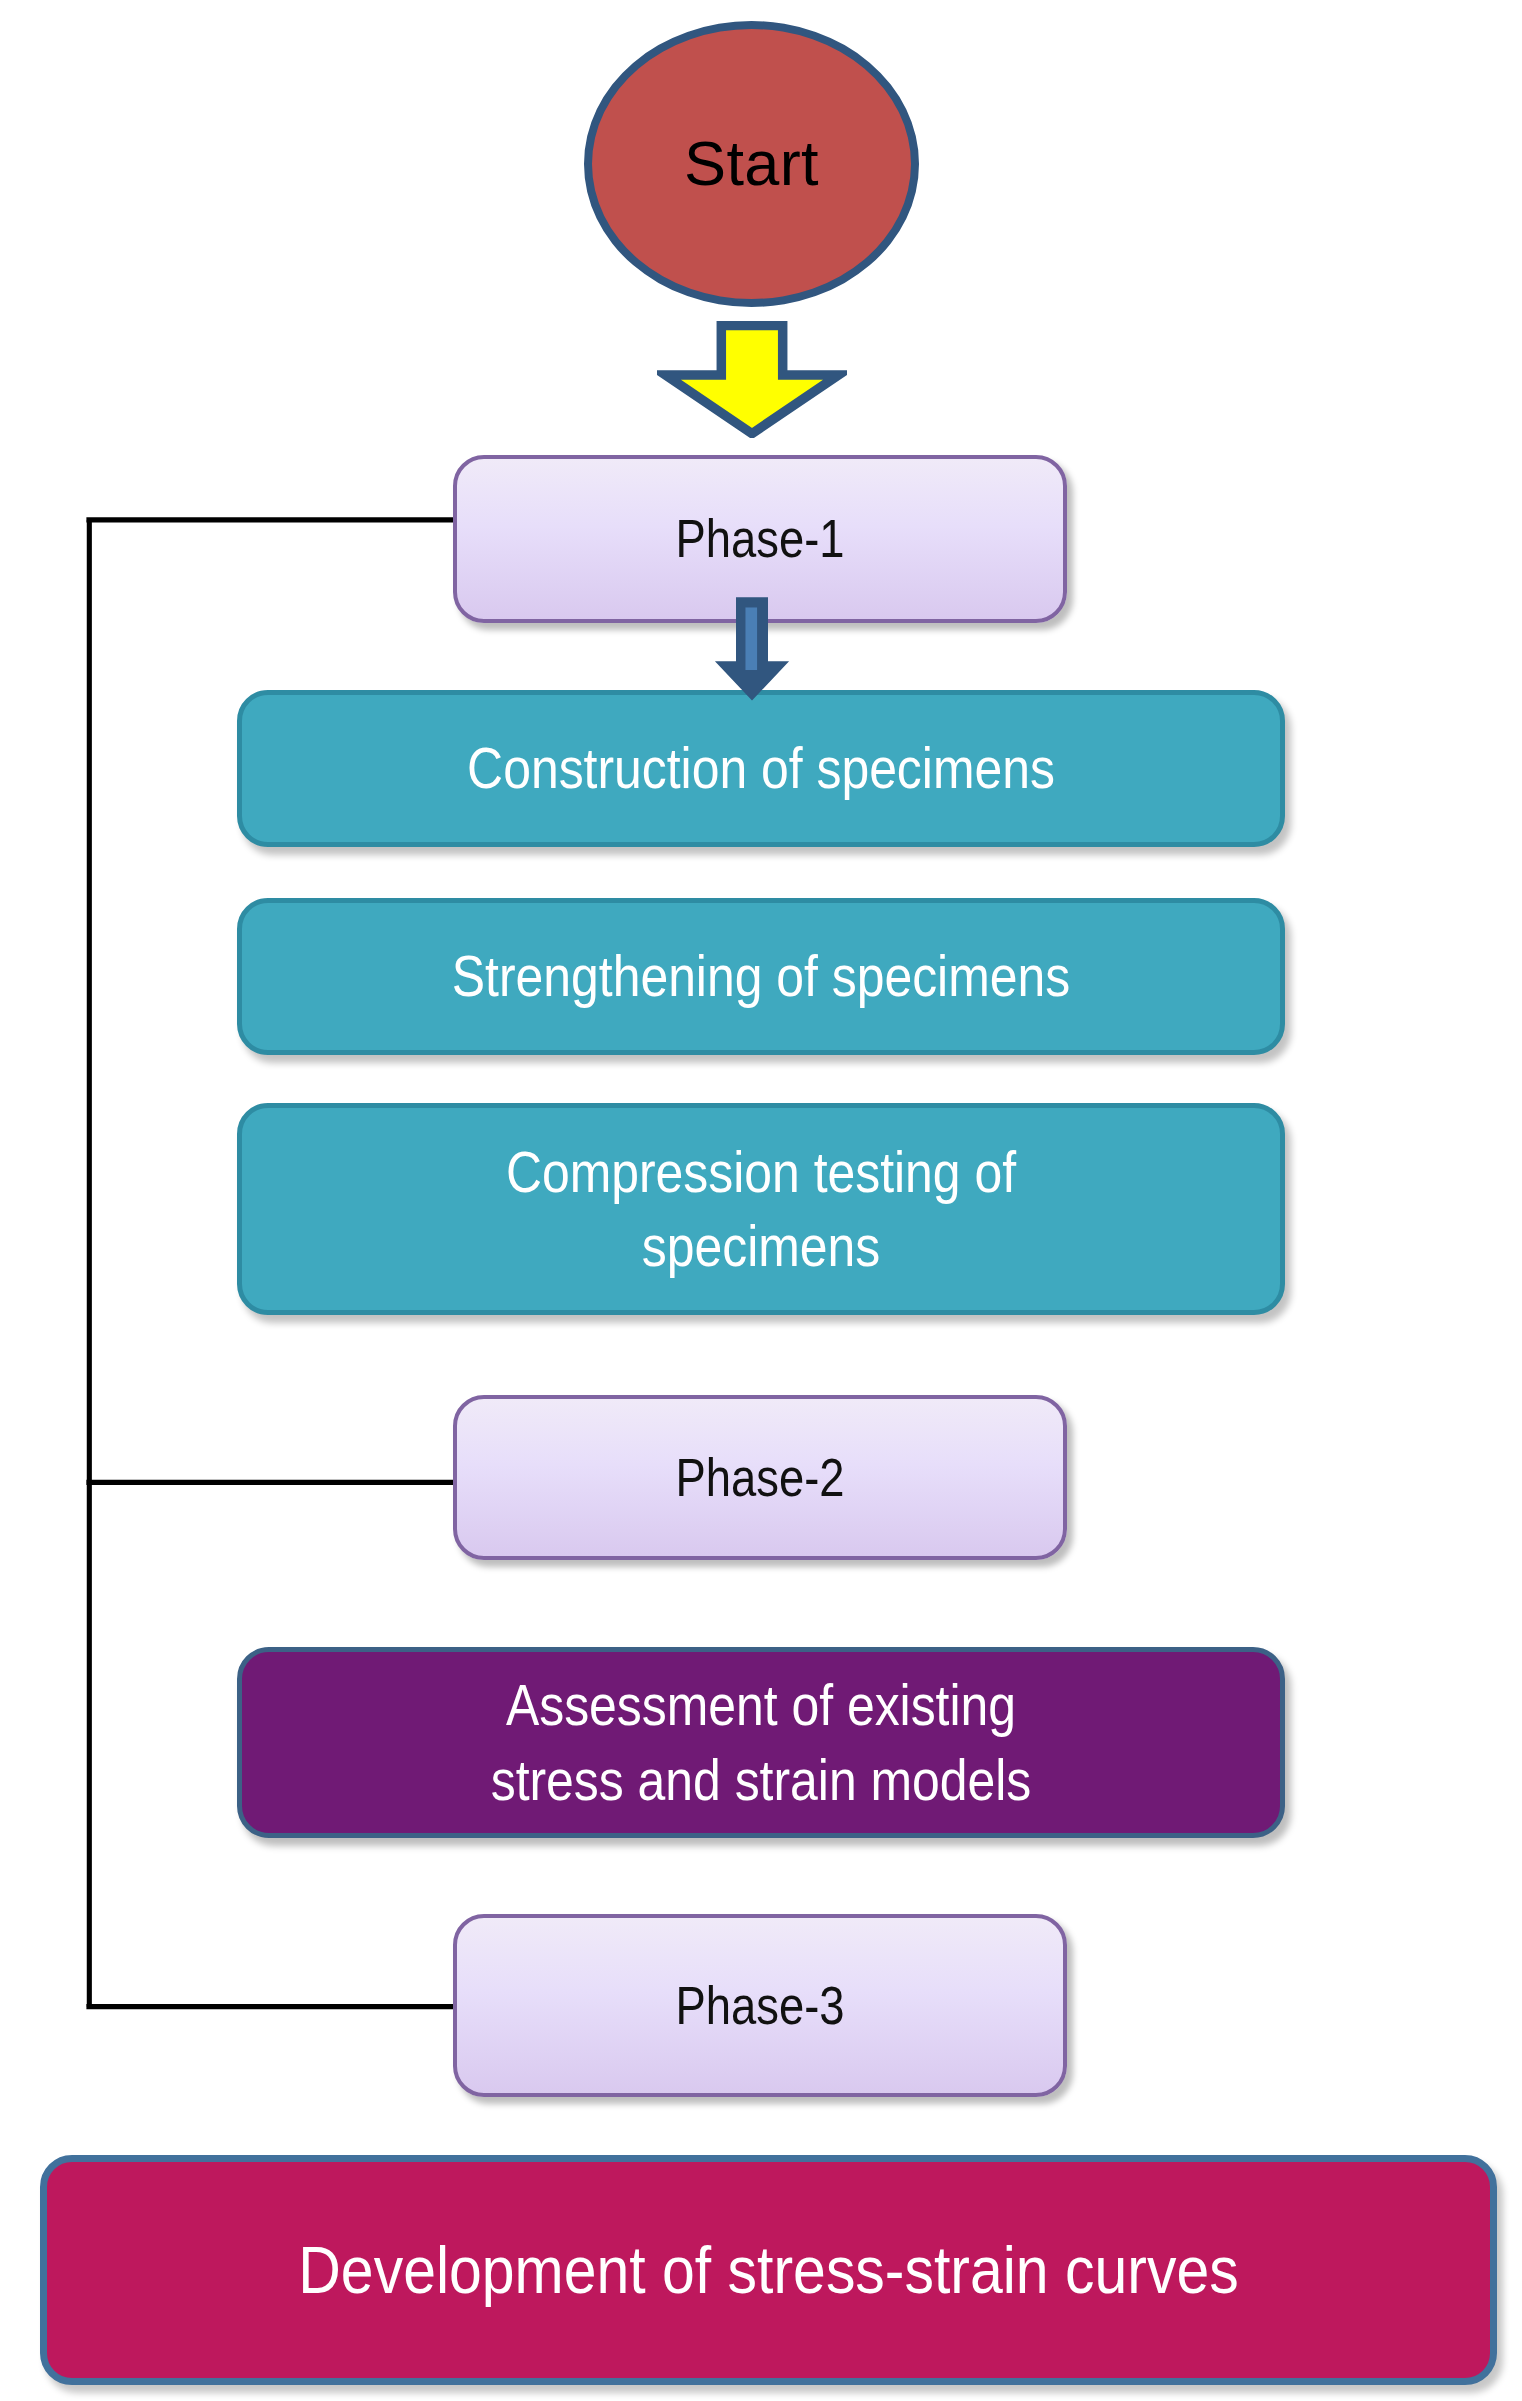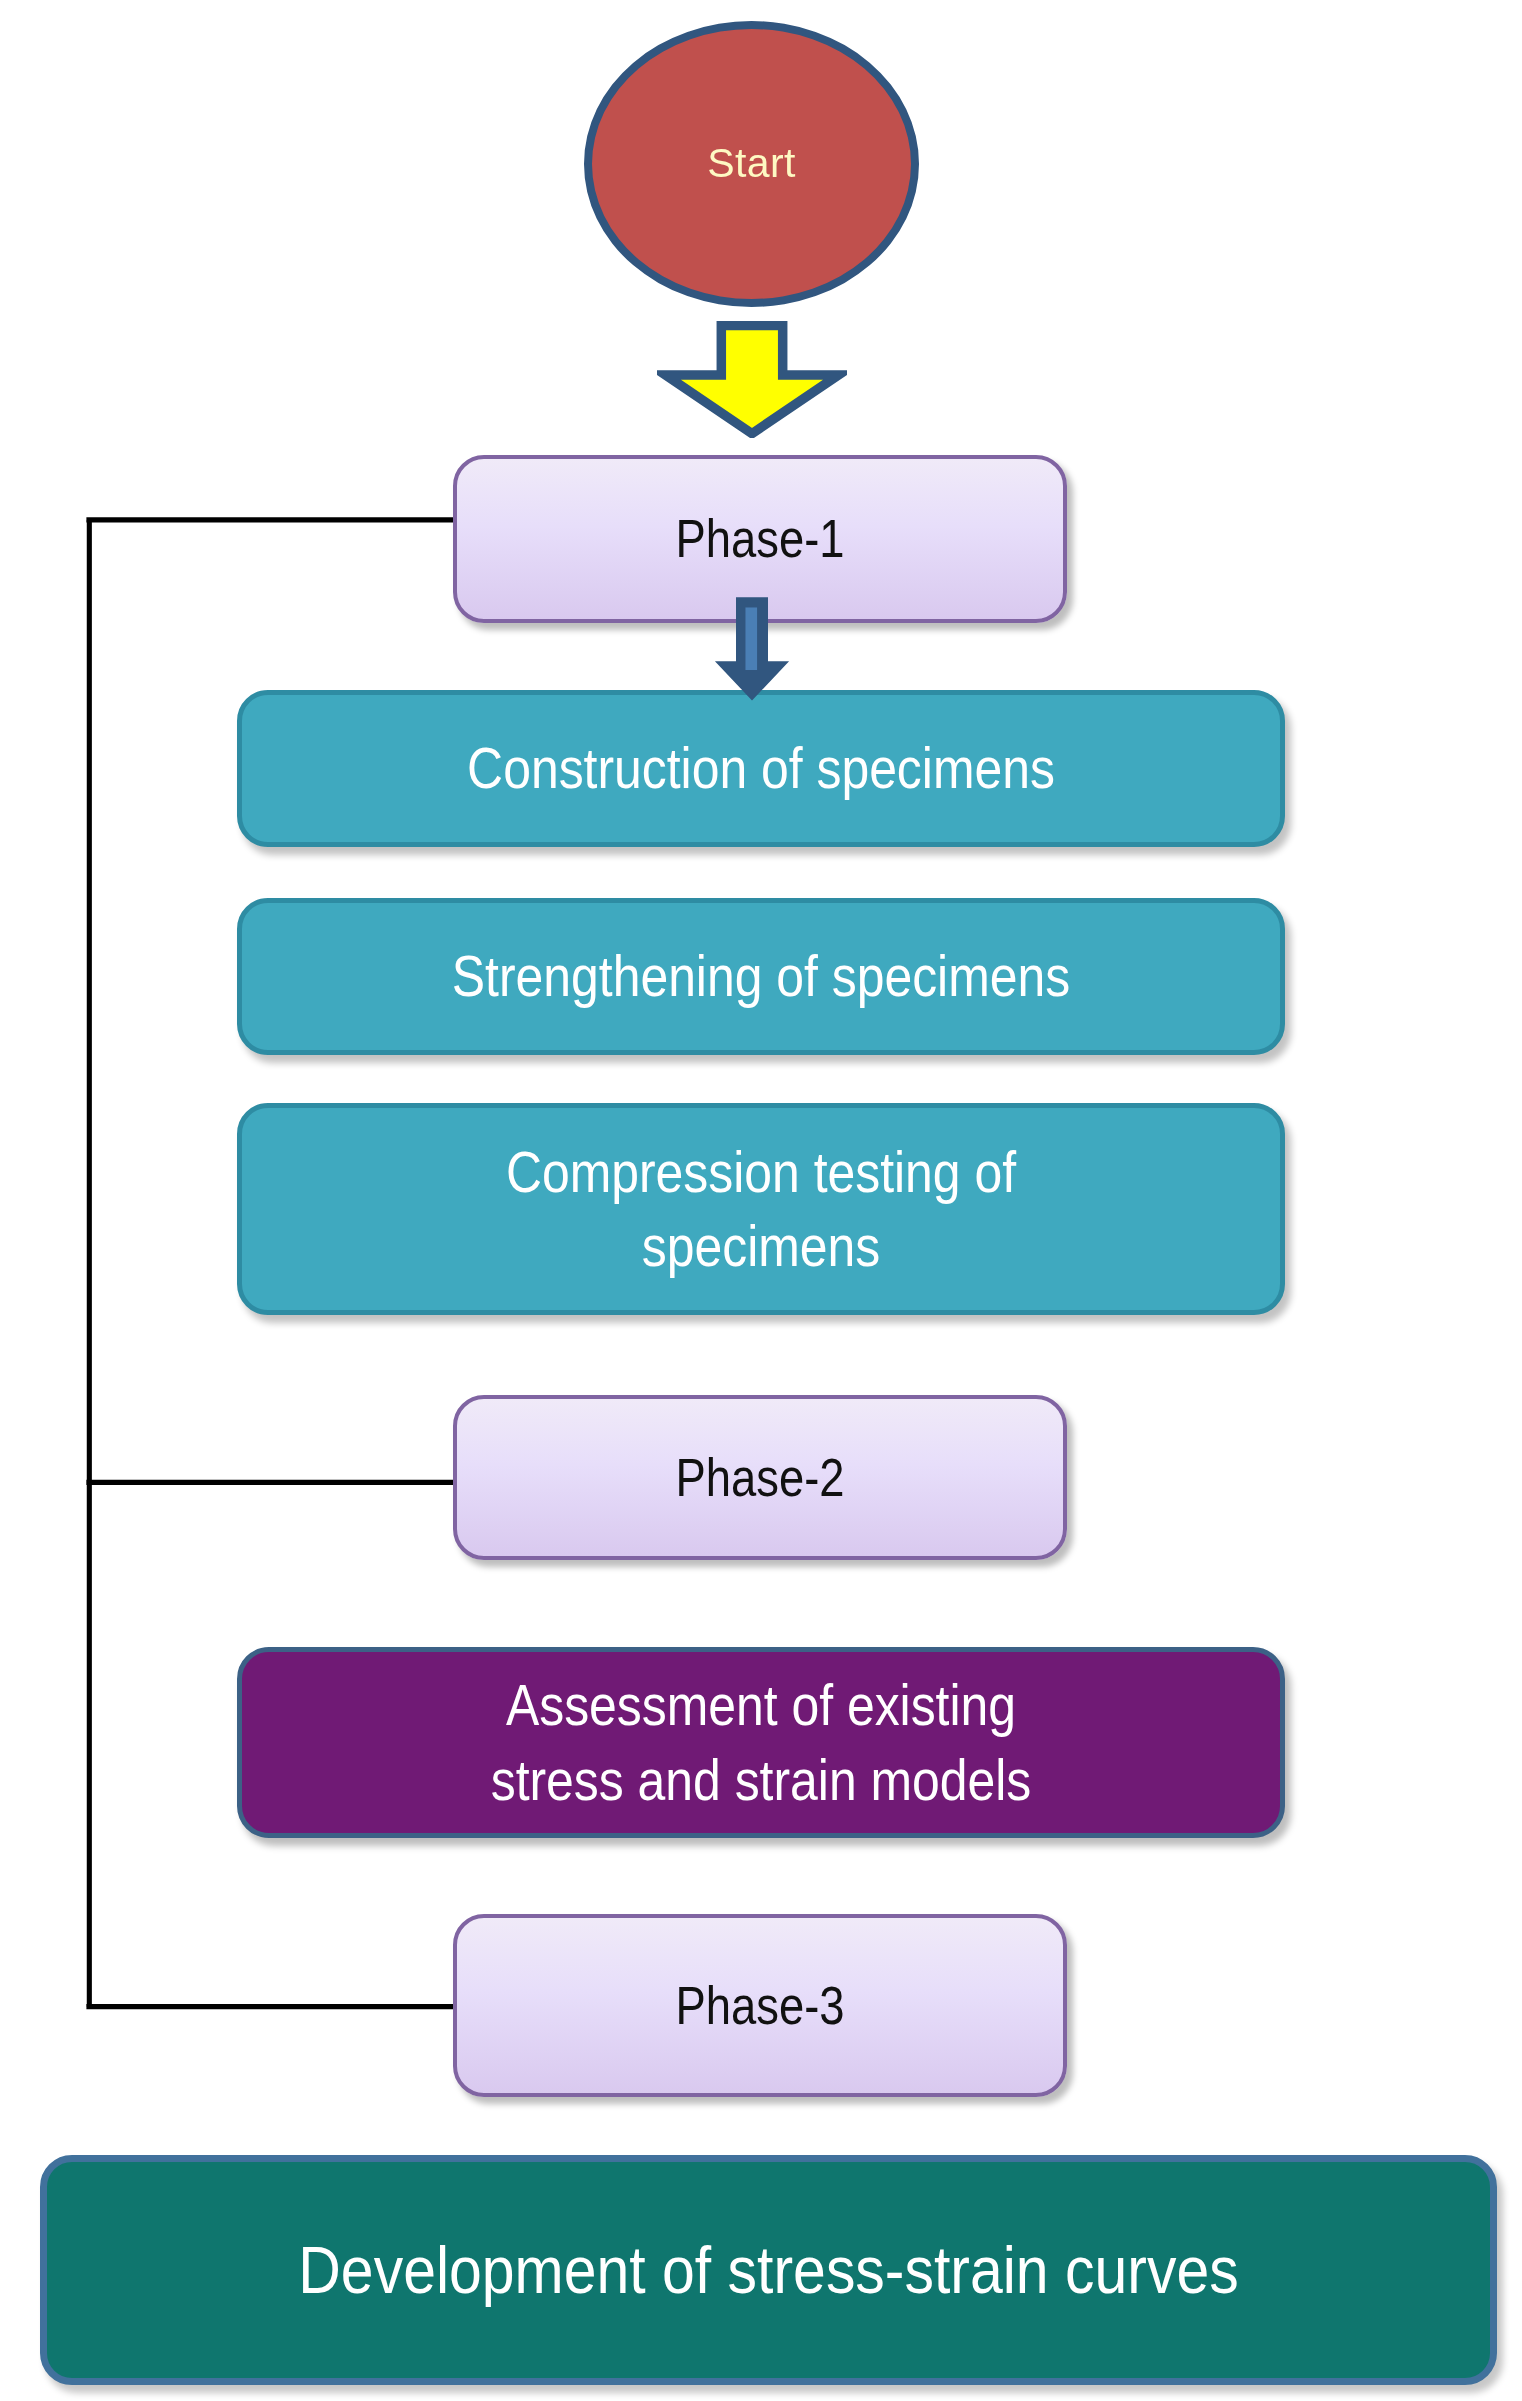--- a/index.html
+++ b/index.html
@@ -49,22 +49,22 @@
   #start-node {
     left: 584px;
     top: 20.5px;
     width: 335px;
     height: 286px;
     background: #c0504d;
     border: 8px solid #31567f;
     border-radius: 50%;
   }
   #start-node .label {
-    color: #fef9c3;
-    font-size: 41px;
+    color: #000000;
+    font-size: 63px;
     font-weight: 400;
     letter-spacing: 0.4px;
   }
 
   
   .phase-node {
     width: 614px;
     left: 453px;
     background: linear-gradient(180deg, #f0eaf8 0%, #e7defa 42%, #d9c9ef 100%);
     border: 4.4px solid #8064a2;
@@ -120,21 +120,21 @@
     font-family: "Liberation Sans Narrow", "Liberation Sans", sans-serif;
     transform: scaleX(0.86);
   }
 
   
   #development-node {
     left: 40px;
     top: 2155px;
     width: 1457px;
     height: 230px;
-    background: #0f766e;
+    background: #be185d;
     border: 7.3px solid #41719c;
     border-radius: 32px;
     box-shadow: 5.8px 7.3px 7.3px rgba(0,0,0,0.22);
   }
   #development-node .label {
     color: #ffffff;
     font-size: 67px;
     font-weight: 400;
     font-family: "Liberation Sans Narrow", "Liberation Sans", sans-serif;
     transform: scaleX(0.88);

